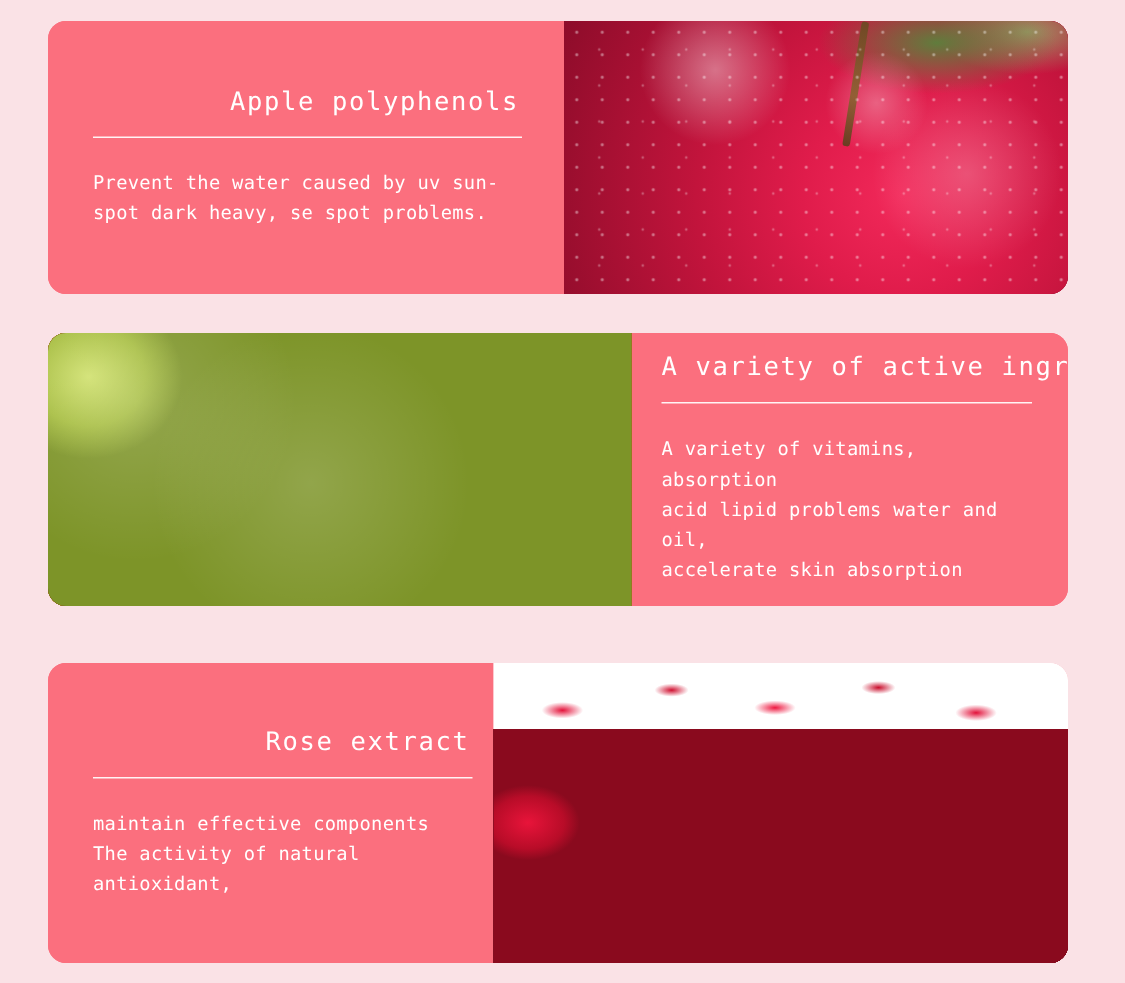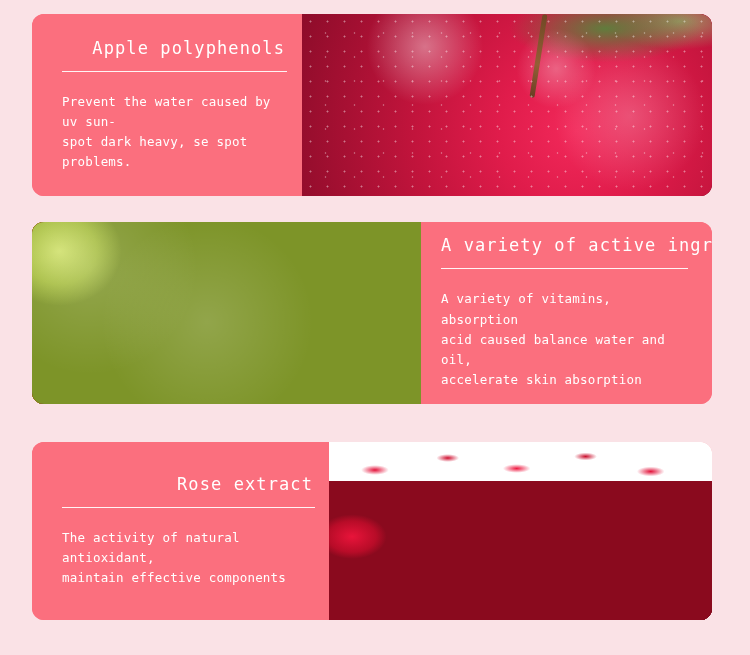--- a/index.html
+++ b/index.html
@@ -72,22 +72,22 @@
   }
 
   
   #card-apple {
     left: 32px;
     top: 14px;
     width: 680px;
     height: 182px;
   }
   #card-apple .panel {
-    width: 270px;
-    padding: 0 15px 0 30px;
+    width: 344px;
+    padding: 0 28px 0 30px;
     align-items: center;
     text-align: right;
   }
   #card-apple .panel .inner { width: 100%; }
   #card-apple .panel .title { display:block; text-align:right; padding-right: 2px;}
   #card-apple .rule { width: 100%; }
   #card-apple .panel .body { text-align: left; }
 
   .apple-art {
     position: absolute;
@@ -176,21 +176,21 @@
     background:
       radial-gradient(circle at 45% 55%, rgba(255,255,255,0.16) 0%, rgba(255,255,255,0) 45%),
       radial-gradient(circle at 15% 25%, rgba(255,255,255,0.18) 0%, rgba(255,255,255,0) 30%);
   }
 
   
   #card-rose {
     left: 32px;
     top: 442px;
     width: 680px;
-    height: 178px;
+    height: 200px;
   }
   #card-rose .panel {
     width: 297px;
     padding: 0 14px 0 30px;
     align-items: flex-end;
     text-align: right;
   }
   #card-rose .panel .inner { width: 100%; }
   #card-rose .panel .title { display:block; text-align:right; padding-right: 2px; }
   #card-rose .rule { width: 100%; }
@@ -257,38 +257,38 @@
     </div>
   </section>
 
   <section class="card reverse" id="card-fruit">
     <div class="panel">
       <div class="inner">
         <div class="title">A variety of active ingredients</div>
         <div class="rule"></div>
         <div class="body">
           <div>A variety of vitamins, absorption</div>
-          <div>acid caused balance water and oil,</div>
+          <div>acid lipid problems water and oil,</div>
           <div>accelerate skin absorption</div>
         </div>
       </div>
     </div>
     <div class="media">
       <div class="fruit-art"></div>
     </div>
   </section>
 
   <section class="card" id="card-rose">
     <div class="panel">
       <div class="inner">
         <div class="title">Rose extract</div>
         <div class="rule"></div>
         <div class="body">
+          <div>maintain effective components</div>
           <div>The activity of natural antioxidant,</div>
-          <div>maintain effective components</div>
         </div>
       </div>
     </div>
     <div class="media">
       <div class="rose-art"></div>
     </div>
   </section>
 
 </div>
 

